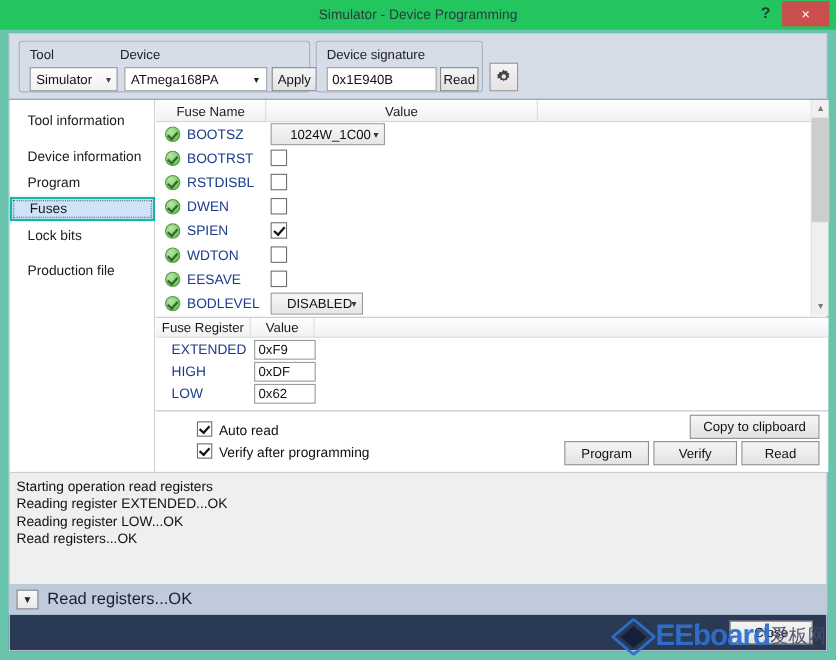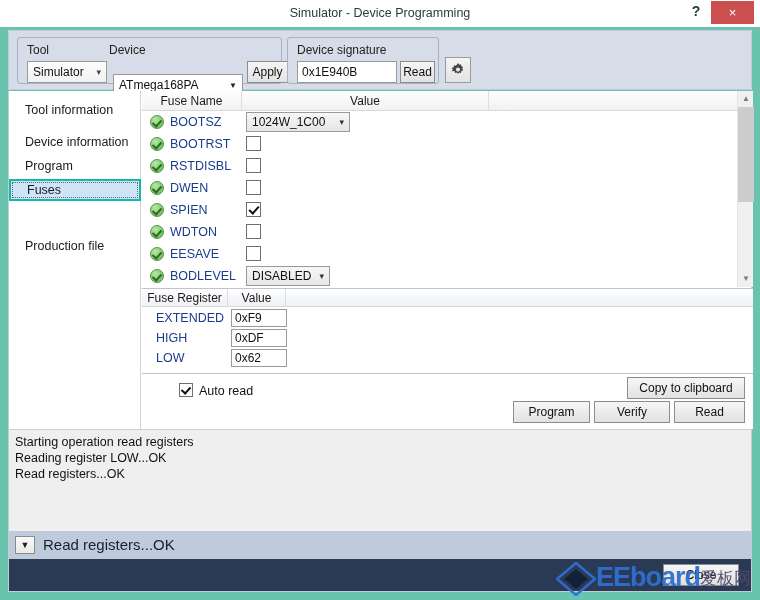--- a/index.html
+++ b/index.html
@@ -15,21 +15,21 @@
 
   
   #window {
     position: absolute; left: 0; top: 0;
     width: 760px; height: 600px;
     background: #6ac3ad;
   }
   #titlebar {
     position: absolute; left: 0; top: 0;
     width: 760px; height: 27px;
-    background: #ffffff;
+    background: #22c55e;
   }
   #title-text {
     position: absolute; left: 0; top: 0;
     width: 760px; height: 27px;
     line-height: 27px;
     text-align: center;
     font-size: 12.5px;
     color: #25403b;
   }
   #help-btn {
@@ -177,20 +177,21 @@
     border-right: 1px solid #ddd;
   }
   #fuse-rows {
     position: absolute; left: 0; top: 20px;
     width: 595px; height: 176px;
     overflow: hidden;
   }
   .fuse-row {
     position: relative;
     height: 22px;
+    text-align: center;
   }
   .fuse-name {
     position: absolute; left: 8px; top: 0;
     height: 22px; line-height: 22px;
     font-size: 12.5px;
     color: #1a3c8c;
     padding-left: 20px;
   }
   .greenchk {
     position: absolute; left: 0; top: 4px;
@@ -420,21 +421,21 @@
 
     <div class="groupbox" id="group-tool"></div>
     <div class="group-label" style="left:18px; top:12px;">Tool</div>
     <div class="group-label" style="left:100px; top:12px;">Device</div>
 
     <div class="combo" id="tool-combo" style="left:18px; top:30px; width:80px;">
       <span>Simulator</span>
       <span class="arrow">▾</span>
     </div>
 
-    <div class="combo editable" id="device-combo" style="left:104px; top:43px; width:130px;">
+    <div class="combo editable" id="device-combo" style="left:104px; top:30px; width:130px;">
       <span>ATmega168PA</span>
       <span class="arrow">▼</span>
     </div>
 
     <div class="btn" id="apply-btn" style="left:238px; top:30px; width:41px;">Apply</div>
 
     <div class="groupbox" id="group-sig"></div>
     <div class="group-label" style="left:288px; top:12px;">Device signature</div>
 
     <div class="txtfield" id="sig-field" style="left:288px; top:30px; width:100px;">0x1E940B</div>
@@ -451,20 +452,21 @@
   <div id="body-area">
 
     <div id="sidebar">
       <div class="side-item" style="top:8px;">Tool information</div>
       <div class="side-item" style="top:40px;">Device information</div>
       <div class="side-item" style="top:64px;">Program</div>
       <div class="side-item selected" style="top:88px;">
         <span class="focus-dash"></span>
         <span>Fuses</span>
       </div>
+      <div class="side-item" style="top:112px;">Lock bits</div>
       <div class="side-item" style="top:144px;">Production file</div>
     </div>
 
     <div id="fuse-panel">
       <div id="fuse-header">
         <div class="fuse-col" style="left:0; width:100px;">Fuse Name</div>
         <div class="fuse-col" style="left:100px; width:247px;">Value</div>
         <div class="fuse-col" style="left:347px; width:248px; border-right:none;"></div>
       </div>
 
@@ -582,31 +584,36 @@
           <div class="reg-name">LOW</div>
           <div class="reg-val">0x62</div>
         </div>
       </div>
     </div>
 
     <div id="options-panel">
       <div class="optchk checked" style="top:9px;">
         <span class="box"></span>
         <span>Auto read</span>
+      </div>
+      <div class="optchk checked" style="top:29px;">
+        <span class="box"></span>
+        <span>Verify after programming</span>
       </div>
 
       <div class="btn" style="left:485px; top:3px; width:118px;">Copy to clipboard</div>
       <div class="btn" style="left:371px; top:27px; width:77px;">Program</div>
       <div class="btn" style="left:452px; top:27px; width:76px;">Verify</div>
       <div class="btn" style="left:532px; top:27px; width:71px;">Read</div>
     </div>
   </div>
 
   <div id="log-area">
     <div class="log-line">Starting operation read registers</div>
+    <div class="log-line">Reading register EXTENDED...OK</div>
     <div class="log-line">Reading register LOW...OK</div>
     <div class="log-line">Read registers...OK</div>
   </div>
 
   <div id="status-bar">
     <div id="status-toggle">▼</div>
     <div id="status-text">Read registers...OK</div>
   </div>
 
   <div id="footer">

